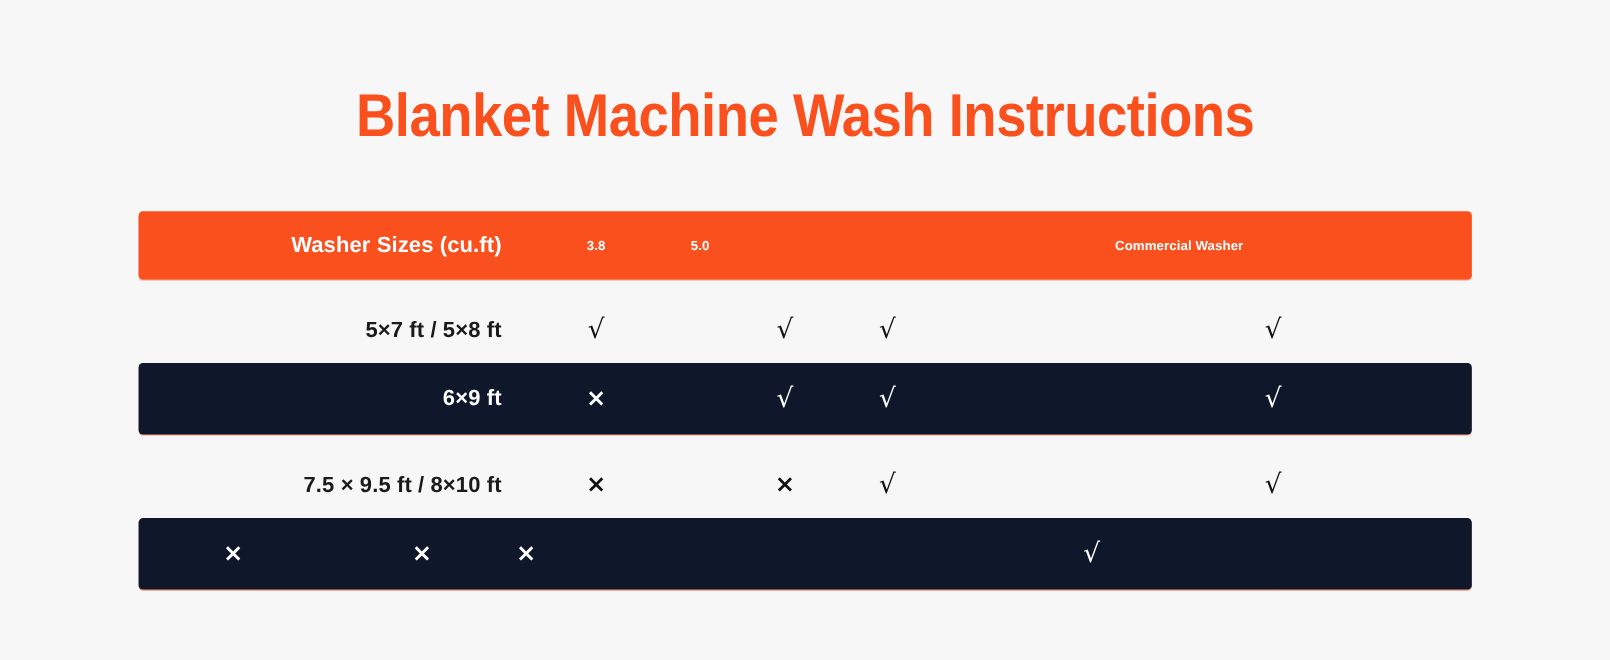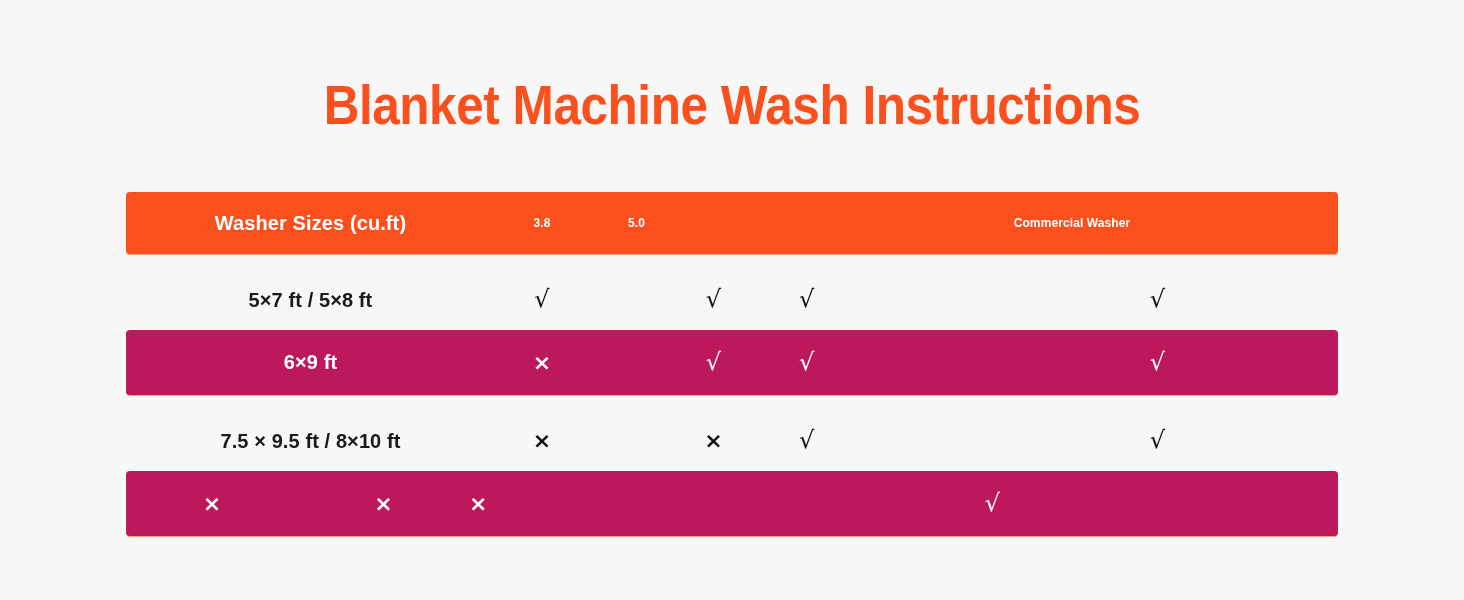--- a/index.html
+++ b/index.html
@@ -64,36 +64,36 @@
   }
 
   .row.odd {
     height: 60px;
     background: transparent;
     margin-top: 16px;
   }
 
   .row.even {
     height: 65px;
-    background: #be185d;
+    background: #0f172a;
     border-radius: 4px;
     box-shadow: 0 1px 0 rgba(249,80,30,0.55);
   }
 
   
   .cell {
     box-sizing: border-box;
     display: flex;
     align-items: center;
   }
 
   .cell.c-label {
     width: 330px;
     padding-left: 39px;
-    justify-content: center;
+    justify-content: flex-end;
   }
   .cell.c-1 { width: 172px; justify-content: center; }
   .cell.c-2 { width: 171px; justify-content: center; }
   .cell.c-3 { width: 178px; justify-content: flex-start; }
   .cell.c-4 { flex: 1 1 auto; justify-content: center; }
 
   
   .row.header .cell {
     color: #ffffff;
     font-weight: bold;

